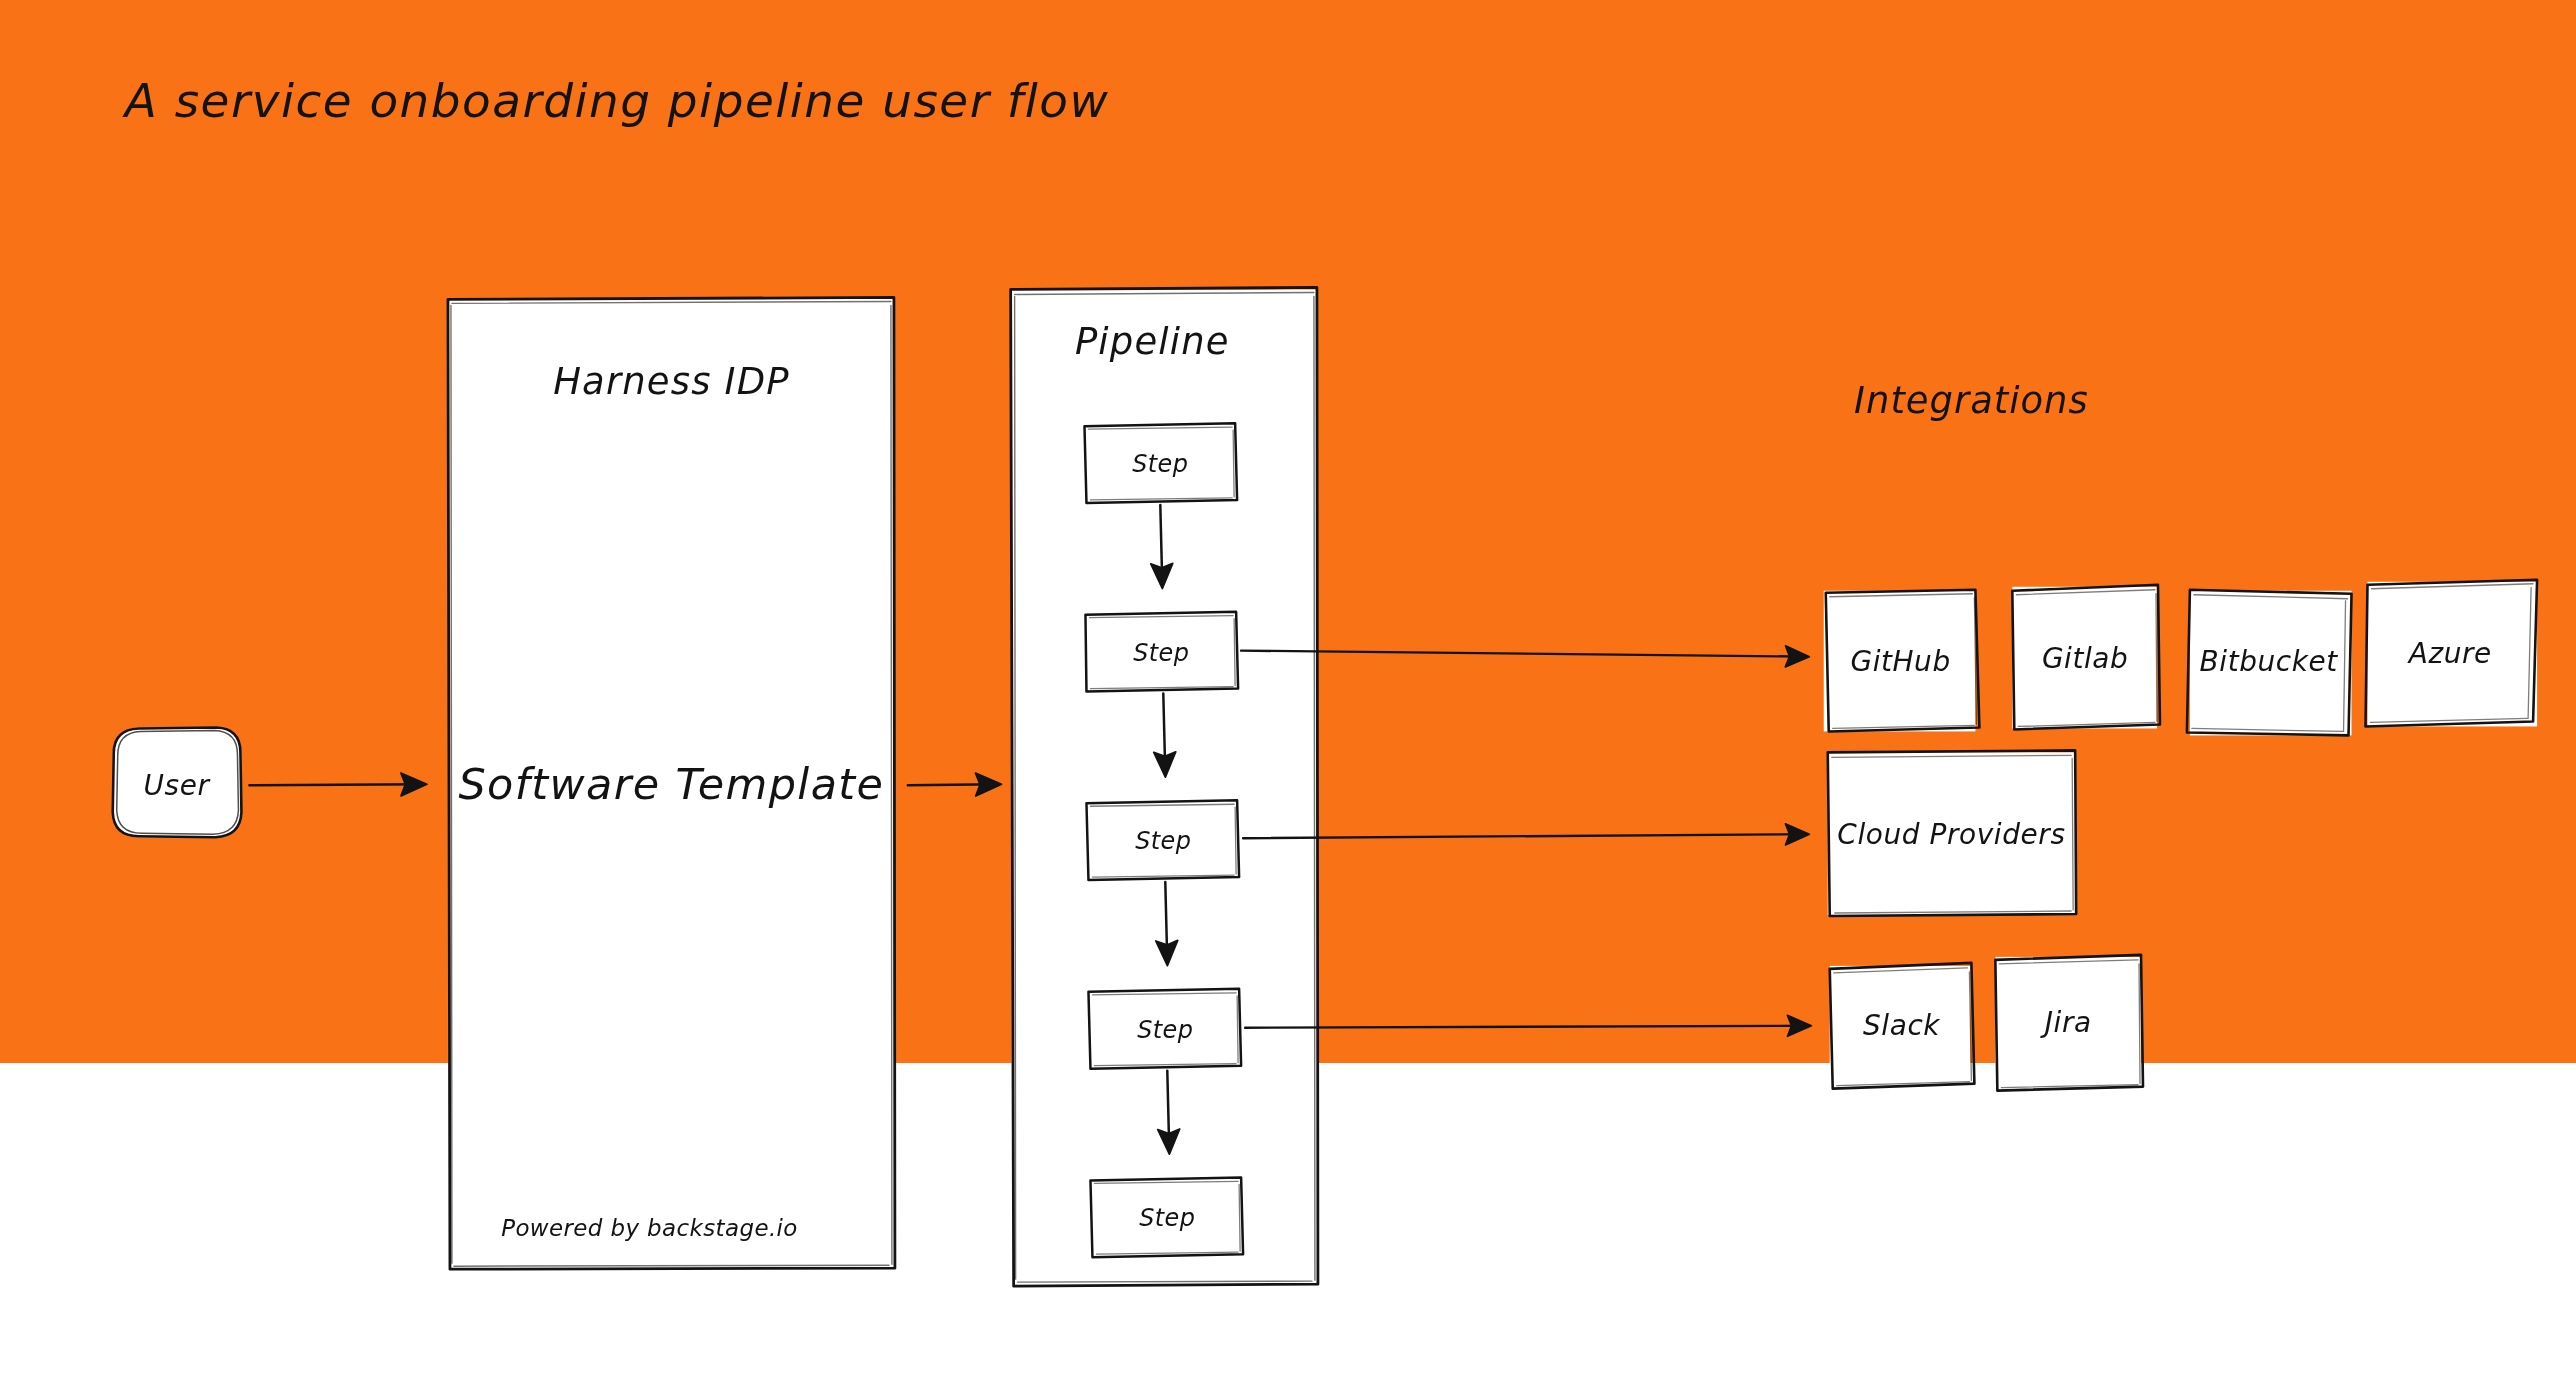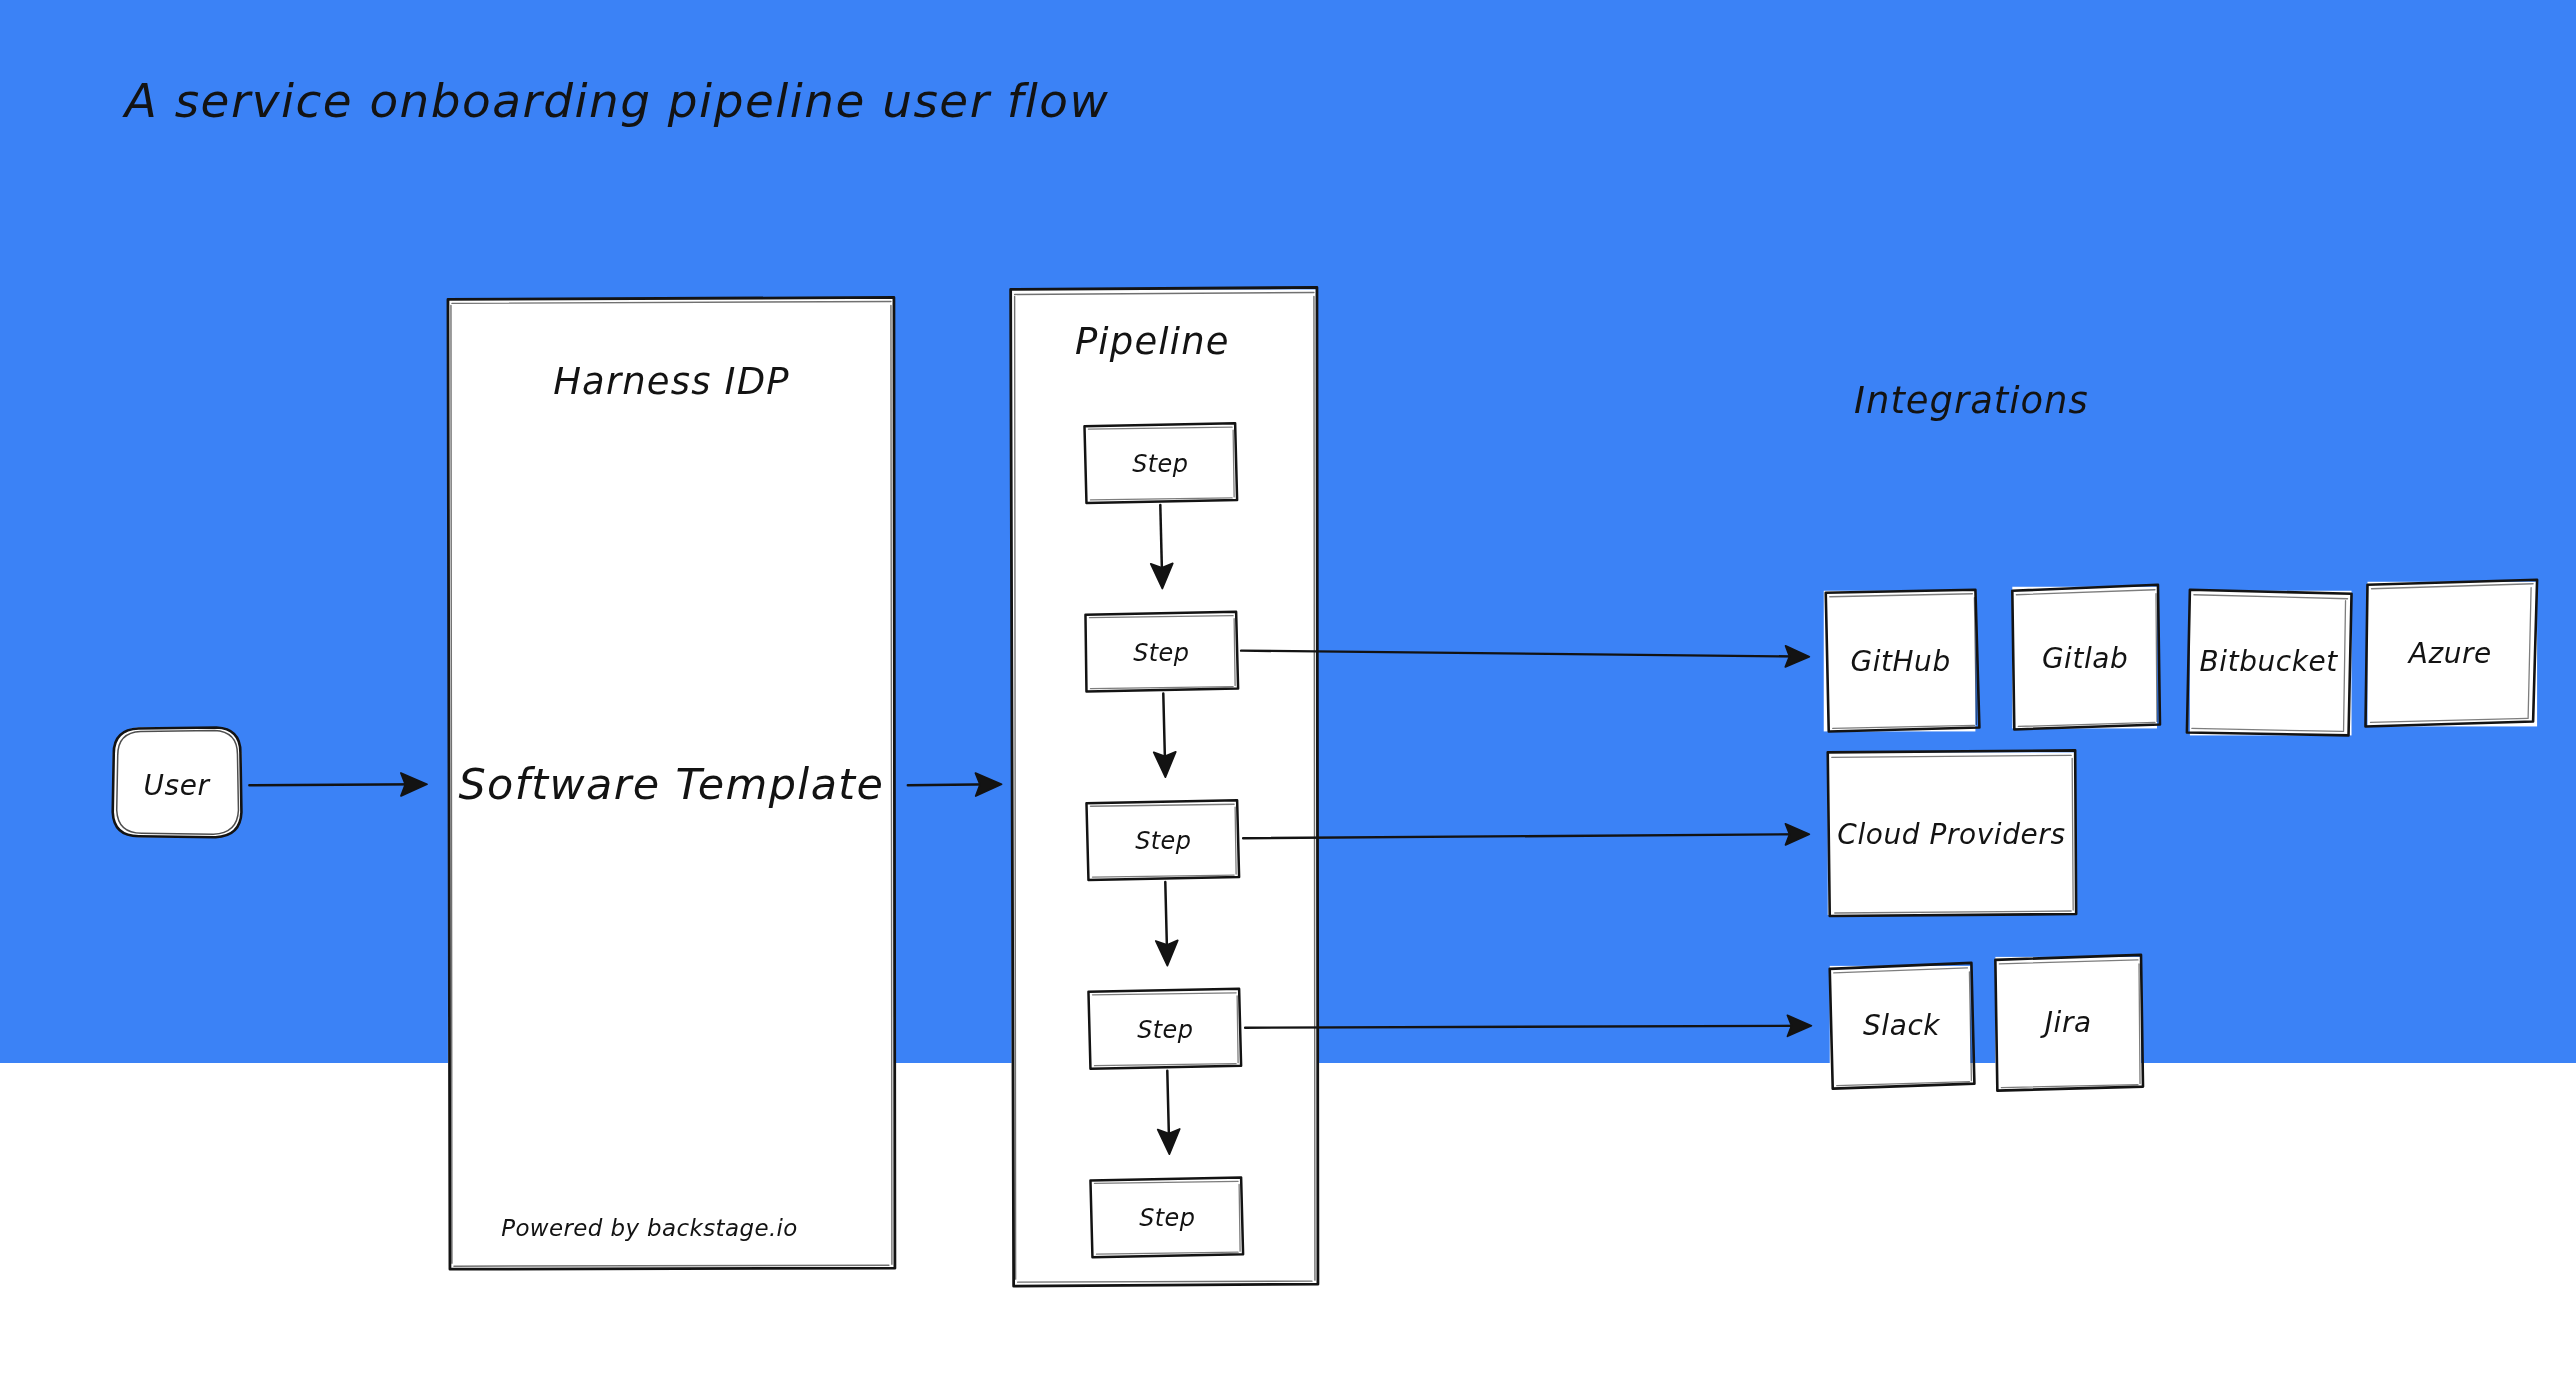--- a/index.html
+++ b/index.html
@@ -11,21 +11,21 @@
   body {
     width: 2576px;
     height: 1401px;
     overflow: hidden;
     font-family: "DejaVu Sans", sans-serif;
   }
   #canvas {
     position: relative;
     width: 2576px;
     height: 1063px;
-    background: #3b82f6;
+    background: #f97316;
   }
   svg#diagram {
     position: absolute;
     top: 0;
     left: 0;
     width: 2576px;
     height: 1401px;
     display: block;
   }
   .sketch-stroke {

